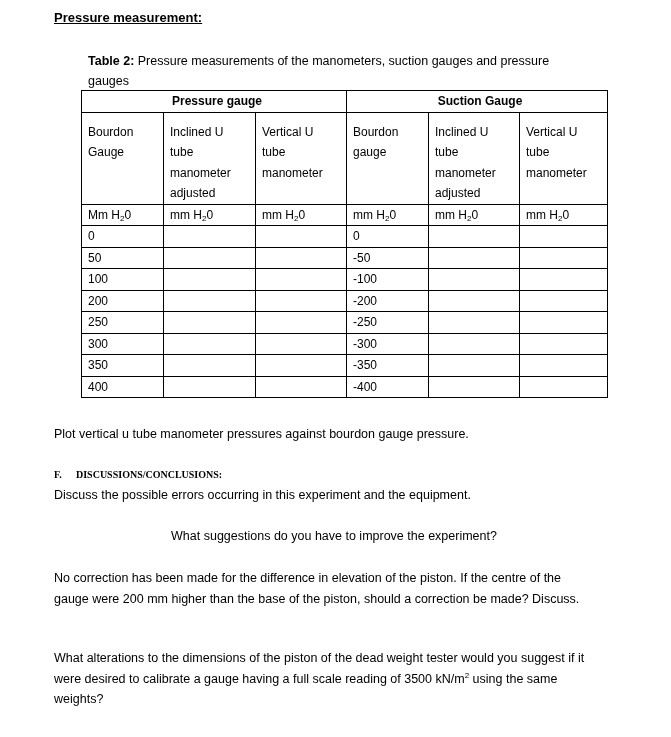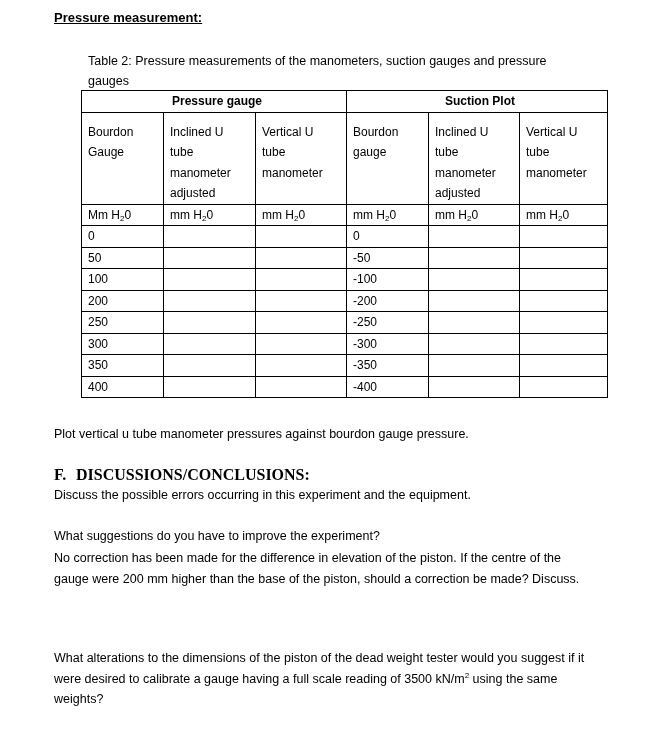--- a/index.html
+++ b/index.html
@@ -7,39 +7,39 @@
     width: 671px; height: 737px; position: relative; overflow: hidden;
     font-family: "Liberation Sans", sans-serif; color: #000;
     font-size: 12.5px;
   }
   .abs { position: absolute; white-space: nowrap; }
   .section-title {
     left: 54px; top: 10px; font-weight: bold; text-decoration: underline;
     font-size: 13px;
   }
   .caption { left: 88px; top: 51px; line-height: 20px; width: 500px; white-space: normal; }
-  .caption b { font-weight: normal; text-align: right; }
+  .caption b { font-weight: bold; text-align: right; }
 
   table.data {
     position: absolute; left: 81px; top: 90px;
     border-collapse: collapse; table-layout: fixed;
     width: 526px;
     border-radius: 27px;
   }
   table.data td {
     border: 1px solid #000; padding: 0 0 0 6px; vertical-align: top;
     font-size: 12px; line-height: 20.5px; height: 20px;
   }
   table.data td.group { text-align: center; font-weight: bold; }
   table.data td.hdr { line-height: 20.5px; padding-top: 9px; }
   sub { font-size: 8px; vertical-align: -2px; line-height: 0; }
   sup { font-size: 8px; vertical-align: 5px; line-height: 0; }
 
   .para { left: 54px; line-height: 20.5px; white-space: normal; width: 560px; }
-  .heading-f { font-family: "Liberation Serif", serif; font-weight: bold; font-size: 16px; }
+  .heading-f { font-family: "Liberation Serif", serif; font-weight: bold; font-size: 10px; }
   .heading-f .num { display: inline-block; width: 22px; }
 </style>
 </head>
 <body>
 
 <div class="abs section-title">Pressure measurement:</div>
 
 <div class="abs caption">
   <b>Table 2:</b><span> Pressure measurements of the manometers, suction gauges and pressure gauges</span>
 </div>
@@ -49,21 +49,21 @@
     <col style="width:82px">
       <col style="width:92px">
       <col style="width:91px">
     <col style="width:82px">
       <col style="width:91px">
       <col style="width:88px">
   </colgroup>
   <tbody id="tbody">
       <tr>
         <td colspan="3" class="group">Pressure gauge</td>
-        <td colspan="3" class="group">Suction Plot</td>
+        <td colspan="3" class="group">Suction Gauge</td>
       </tr>
       <tr>
         <td class="hdr" style="height: 81px;">
           <div>Bourdon</div>
           <div>Gauge</div>
         </td>
         <td class="hdr" style="height: 81px;">
           <div>Inclined U</div>
           <div>tube</div>
           <div>manometer</div>
@@ -164,17 +164,17 @@
       </tr>
     </tbody>
 </table>
 
 <div class="abs para" style="top:424px;">Plot vertical u tube manometer pressures against bourdon gauge pressure.</div>
 
 <div class="abs para heading-f" style="top:465px;">
   <span class="num">F.</span><span>DISCUSSIONS/CONCLUSIONS:</span>
 </div>
 <div class="abs para" style="top:485px;">Discuss the possible errors occurring in this experiment and the equipment.</div>
-<div class="abs para" style="top:526px;">What suggestions do you have to improve the experiment?</div>
-<div class="abs para" style="top:548px; width:545px;">No correction has been made for the difference in elevation of the piston.  If the centre of the gauge were 200 mm higher than the base of the piston, should a correction be made? Discuss.</div>
+<div class="abs para" style="top:526px;text-align:center;">What suggestions do you have to improve the experiment?</div>
+<div class="abs para" style="top:568px; width:545px;">No correction has been made for the difference in elevation of the piston.  If the centre of the gauge were 200 mm higher than the base of the piston, should a correction be made? Discuss.</div>
 <div class="abs para" style="top:648px; width:555px;">
   <span>What alterations to the dimensions of the piston of the dead weight tester would you suggest if it were desired to calibrate a gauge having a full scale reading of 3500 kN/m</span><sup>2</sup><span> using the same weights?</span>
 </div>
 
 </body></html>

